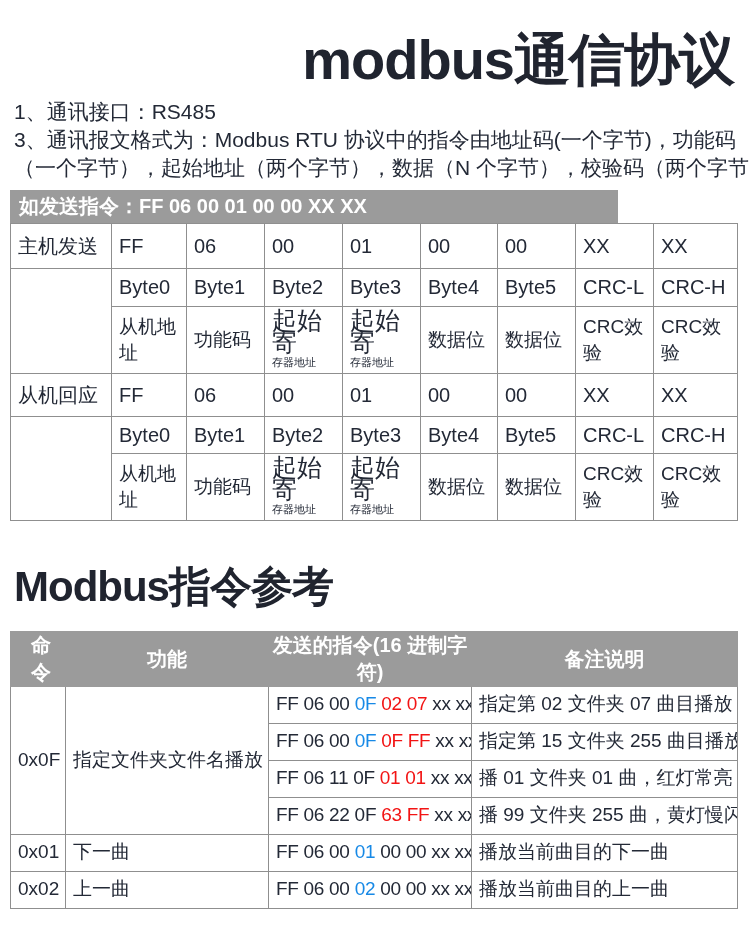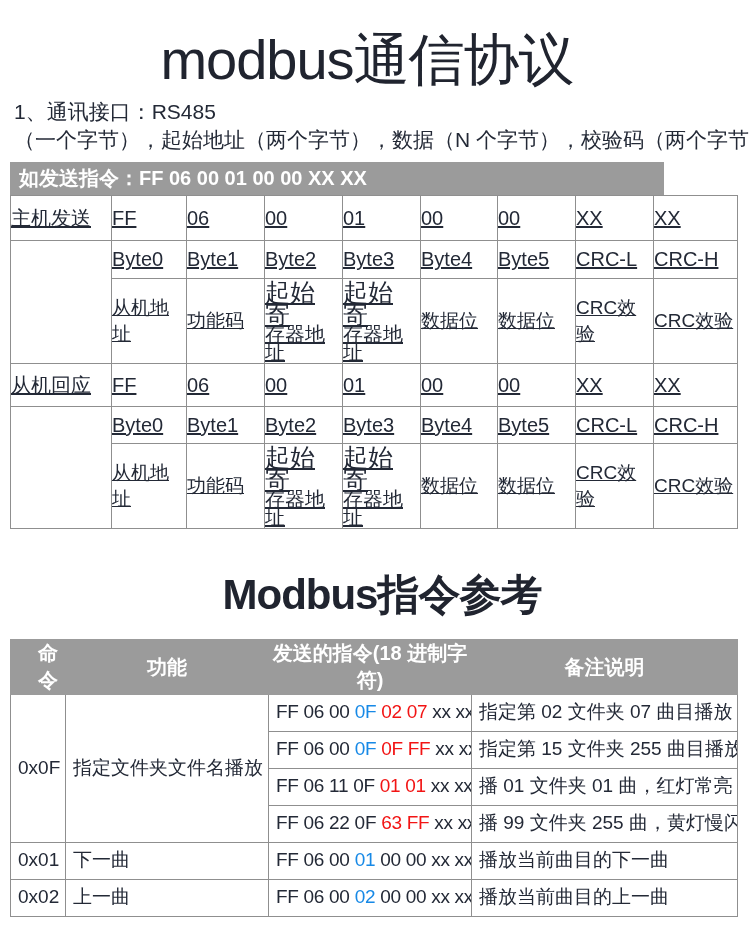--- a/index.html
+++ b/index.html
@@ -2,76 +2,77 @@
 <html><head>
 <meta charset="utf-8">
 <style>
   html,body{margin:0;padding:0}
   body{
     width:750px;height:931px;background:#ffffff;overflow:hidden;
     font-family:"Liberation Sans","DejaVu Sans",sans-serif;
     color:#232936;
   }
   .page-title{
-    margin:28px 16px 6px 0;text-align:center;
-    font-size:56px;font-weight:400;line-height:1.15;color:#20242f;
+    margin:28px 16px 6px 0;text-align:right;
+    font-size:56px;font-weight:700;line-height:1.15;color:#20242f;
     letter-spacing:-1px;
   }
   .intro{margin:4px 0 8px 14px;font-size:21px;line-height:28px;white-space:nowrap}
   .intro-line{height:28px}
   .tbl-caption{
-    box-sizing:border-box;width:654px;margin:4px 0 0 10px;
+    box-sizing:border-box;width:608px;margin:4px 0 0 10px;
     background:#9b9b9b;color:#ffffff;
     font-size:20px;font-weight:700;line-height:23px;
     padding:5px 8px 5px 9px;
   }
   table{border-collapse:collapse;table-layout:fixed;margin-left:10px;width:727px}
   td,th{overflow:hidden}
   .tbl1 td{
     border:1.5px solid #8f8f8f;font-size:20px;
-    padding:2px 3px 2px 0;vertical-align:middle;text-decoration:underline;
+    padding:2px 3px 2px 7px;vertical-align:middle;
   }
   .tbl1 tr.h45{height:45px}
   .tbl1 tr.h38{height:38px}
   .tbl1 tr.h57{height:57px}
   .tbl1 tr.h43{height:43px}
   .tbl1 tr.h37{height:37px}
   .tbl1 tr.h58{height:58px}
   .tbl1 .fld{font-size:19px}
   .reg-l1{display:block;font-size:25px;line-height:22px}
-  .reg-l2{display:block;font-size:20px;line-height:18px}
+  .reg-l2{display:block;font-size:11px;line-height:18px}
   .sec-title{
     margin:38px 0 16px 14px;font-size:42px;font-weight:800;
-    color:#20242f;letter-spacing:-1px;text-align:center;
+    color:#20242f;letter-spacing:-1px;
   }
   .tbl2 th{
     background:#9b9b9b;border:1.5px solid #9b9b9b;color:#ffffff;
     font-size:20px;font-weight:700;height:34px;text-align:center;
     padding:0;
   }
-  .tbl2 th.th-first{text-align:center;padding-left:20px}
+  .tbl2 th.th-first{text-align:left;padding-left:20px}
   .tbl2 td{
     border:1.5px solid #8f8f8f;font-size:19px;vertical-align:middle;
     padding:0 3px 2px 7px;white-space:nowrap;
   }
   .tbl2 tr{height:37px}
   .cell-instr{font-size:16px;letter-spacing:-0.3px}
   .cell-note{font-size:18px}
   .hex-blue{color:#1789e6}
   .hex-red{color:#f21414}
 </style>
 </head>
 <body>
 
 <div>
 
   <h1 class="page-title">modbus通信协议</h1>
 
   <div class="intro">
     <div class="intro-line">1、通讯接口：RS485</div>
+    <div class="intro-line">3、通讯报文格式为：Modbus RTU 协议中的指令由地址码(一个字节)，功能码</div>
     <div class="intro-line">（一个字节），起始地址（两个字节），数据（N 个字节），校验码（两个字节）</div>
   </div>
 
   <div class="tbl-caption">如发送指令：FF 06 00 01 00 00 XX XX</div>
 
   <table class="tbl1">
     <colgroup>
       <col style="width:101px">
         <col style="width:75px">
         <col style="width:78px">
@@ -168,21 +169,21 @@
     <colgroup>
       <col style="width:55px">
         <col style="width:203px">
         <col style="width:203px">
         <col style="width:266px">
     </colgroup>
     <thead>
       <tr>
         <th class="th-first">命令</th>
         <th>功能</th>
-        <th>发送的指令(18 进制字符)</th>
+        <th>发送的指令(16 进制字符)</th>
         <th>备注说明</th>
       </tr>
     </thead>
     <tbody>
       <tr>
         <td rowspan="4">0x0F</td>
         <td rowspan="4">指定文件夹文件名播放</td>
         <td class="cell-instr">
           <span>FF 06 00 </span><span class="hex-blue">0F </span><span class="hex-red">02 07</span><span> xx xx</span>
         </td>

